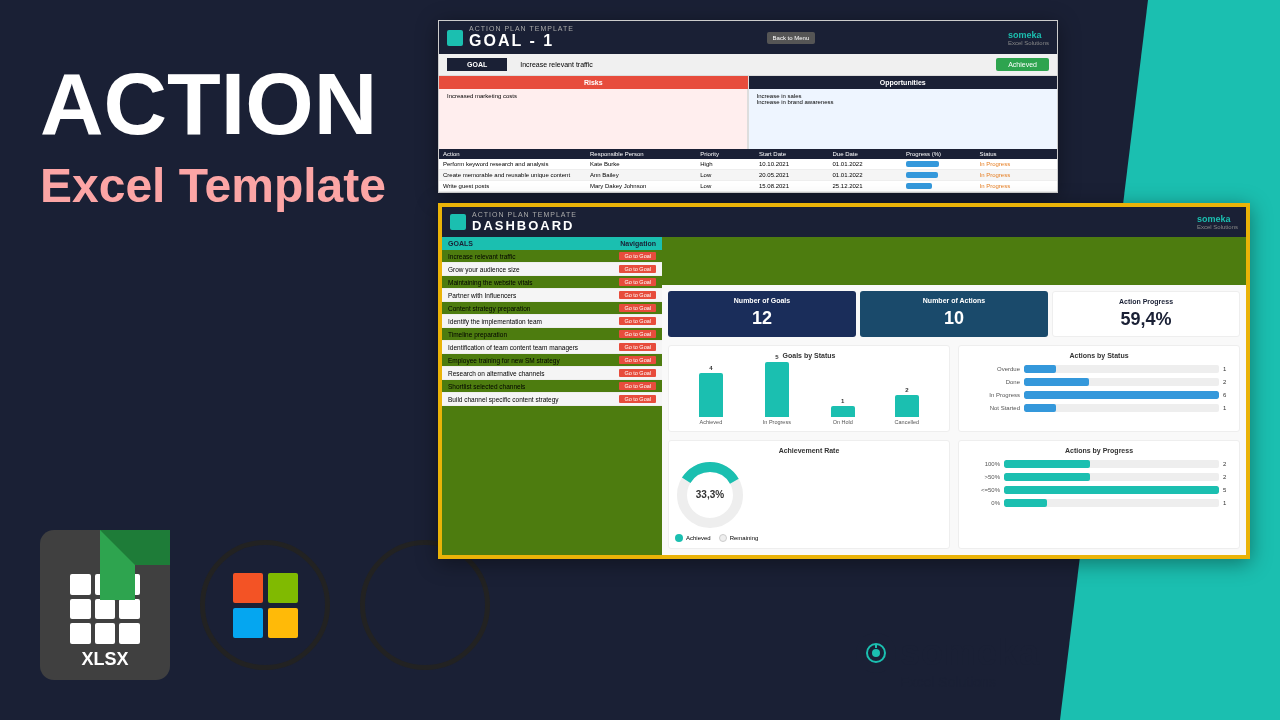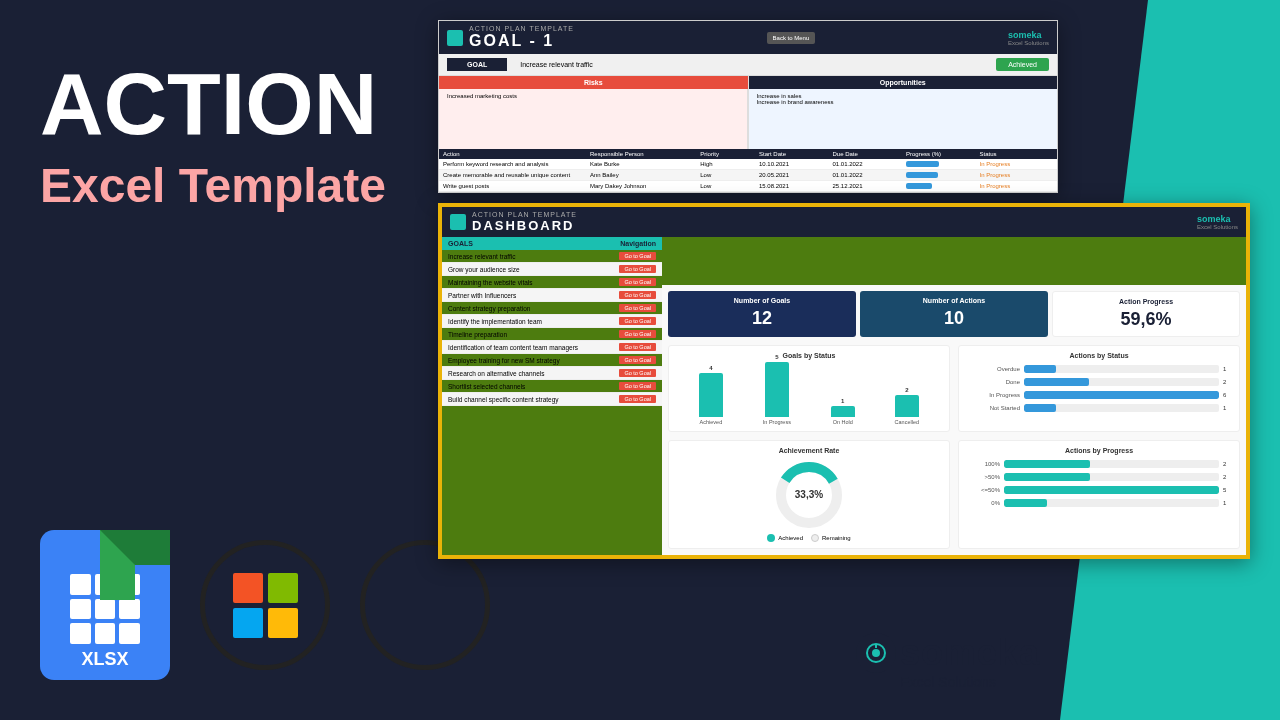--- a/index.html
+++ b/index.html
@@ -53,21 +53,21 @@
       display: flex;
       align-items: center;
       gap: 30px;
       z-index: 2;
     }
 
     
     .excel-icon {
       width: 130px;
       height: 150px;
-      background: #3b82f6;
+      background: #404040;
       border-radius: 14px 14px 14px 14px;
       position: relative;
       display: flex;
       flex-direction: column;
       align-items: center;
       justify-content: flex-end;
       padding-bottom: 10px;
     }
     .excel-icon::before {
       content: '';
@@ -482,21 +482,20 @@
     .hbar-count {
       font-size: 6px;
       color: #333;
       width: 10px;
     }
 
     
     .donut-wrap {
       display: flex;
       flex-direction: column;
-      align-items: center;
     }
     .donut-svg {
       width: 70px;
       height: 70px;
     }
     .donut-legend {
       display: flex;
       gap: 8px;
       font-size: 6px;
       margin-top: 4px;
@@ -768,21 +767,21 @@
           <div class="metric-card metric-card-blue">
             <div class="metric-label">Number of Goals</div>
             <div class="metric-value">12</div>
           </div>
           <div class="metric-card metric-card-teal">
             <div class="metric-label">Number of Actions</div>
             <div class="metric-value">10</div>
           </div>
           <div class="metric-card metric-card-white">
             <div class="metric-label">Action Progress</div>
-            <div class="metric-value">59,6%</div>
+            <div class="metric-value">59,4%</div>
           </div>
         </div>
 
         <div class="dash-charts">
 
           <div class="chart-container">
             <div class="chart-title">Goals by Status</div>
             <div class="bar-chart" id="goals-bar-chart">
                 <div class="bar-group">
       <span class="bar-value">4</span>

